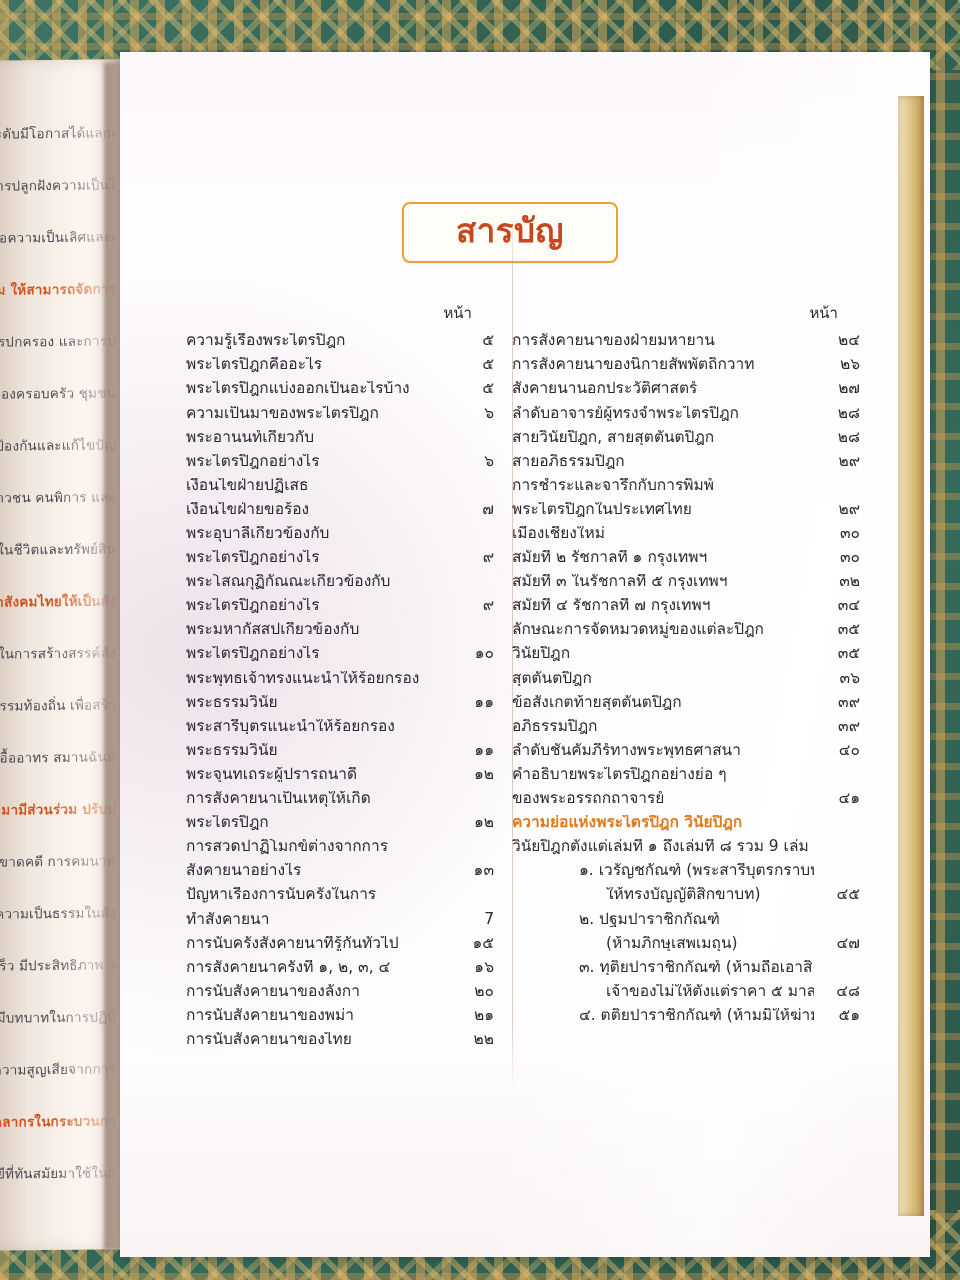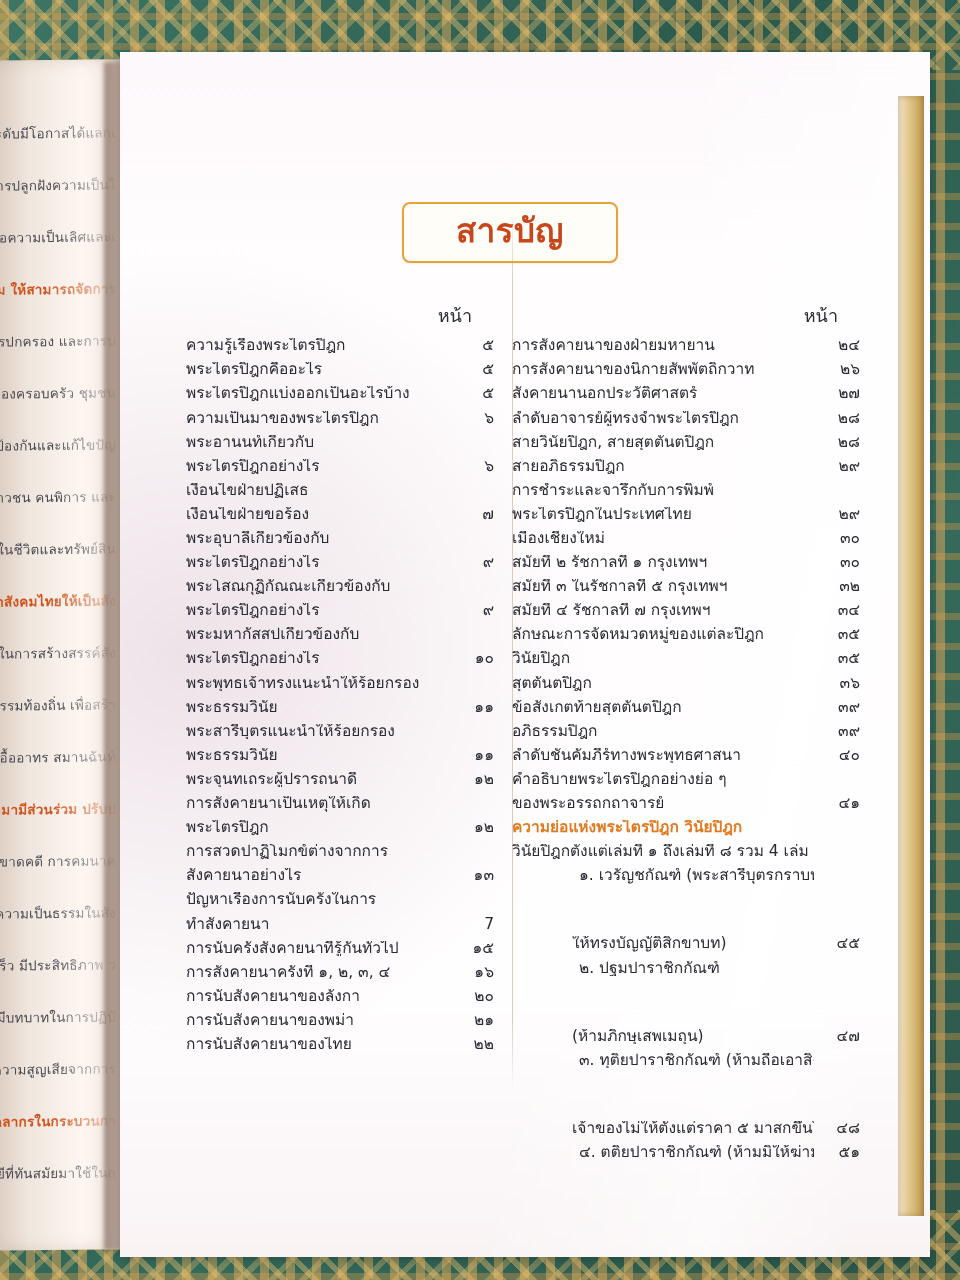--- a/index.html
+++ b/index.html
@@ -162,21 +162,21 @@
     left: 352px;
     top: 8px;
     width: 1px;
     height: 880px;
     background: linear-gradient(180deg, rgba(200,175,150,0) 0%, rgba(190,165,140,0.55) 8%, rgba(190,165,140,0.55) 92%, rgba(200,175,150,0) 100%);
   }
 
   .head-row {
     display: flex;
     justify-content: flex-end;
-    font-size: 18px;
+    font-size: 15px;
     color: #2a2a33;
     margin-bottom: 8px;
     padding-right: 22px;
   }
 
   .row {
     display: flex;
     align-items: baseline;
     font-size: 15.5px;
     line-height: 1.0;
@@ -189,21 +189,21 @@
     text-overflow: clip;
   }
   .row .pg {
     flex: 0 0 auto;
     width: 40px;
     text-align: right;
     padding-left: 6px;
   }
   .row.ind1 .lbl { padding-left: 26px; }
   .row.ind2 .lbl { padding-left: 67px; }
-  .row.ind3 .lbl { padding-left: 60px; margin-top: 44px; }
+  .row.ind3 .lbl { padding-left: 94px; }
   .row.orange .lbl, .row.orange .pg { color: #e07a1f; font-weight: bold; }
 </style>
 </head>
 <body>
 
 <div id="photo"></div>
 
 <div id="book">
 
   <div id="page-left">
@@ -457,21 +457,21 @@
               </div>
               <div class="row">
                 <span class="lbl">ของพระอรรถกถาจารย์</span>
                 <span class="pg">๔๑</span>
               </div>
               <div class="row orange">
                 <span class="lbl">ความย่อแห่งพระไตรปิฎก วินัยปิฎก</span>
                 <span class="pg"></span>
               </div>
               <div class="row">
-                <span class="lbl">วินัยปิฎกตั้งแต่เล่มที่ ๑ ถึงเล่มที่ ๘ รวม 4 เล่ม</span>
+                <span class="lbl">วินัยปิฎกตั้งแต่เล่มที่ ๑ ถึงเล่มที่ ๘ รวม 9 เล่ม</span>
                 <span class="pg"></span>
               </div>
               <div class="row ind2">
                 <span class="lbl">๑. เวรัญชกัณฑ์ (พระสารีบุตรกราบทูล</span>
                 <span class="pg"></span>
               </div>
               <div class="row ind3">
                 <span class="lbl">ให้ทรงบัญญัติสิกขาบท)</span>
                 <span class="pg">๔๕</span>
               </div>

